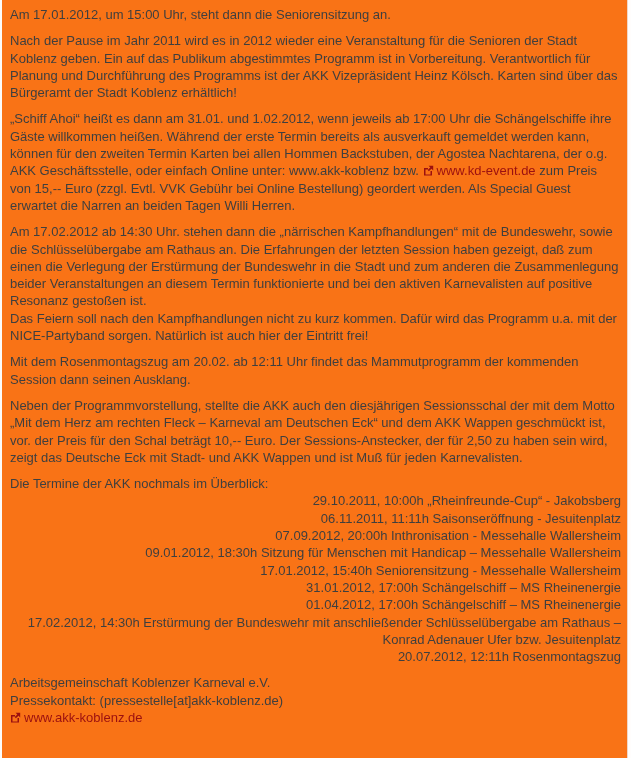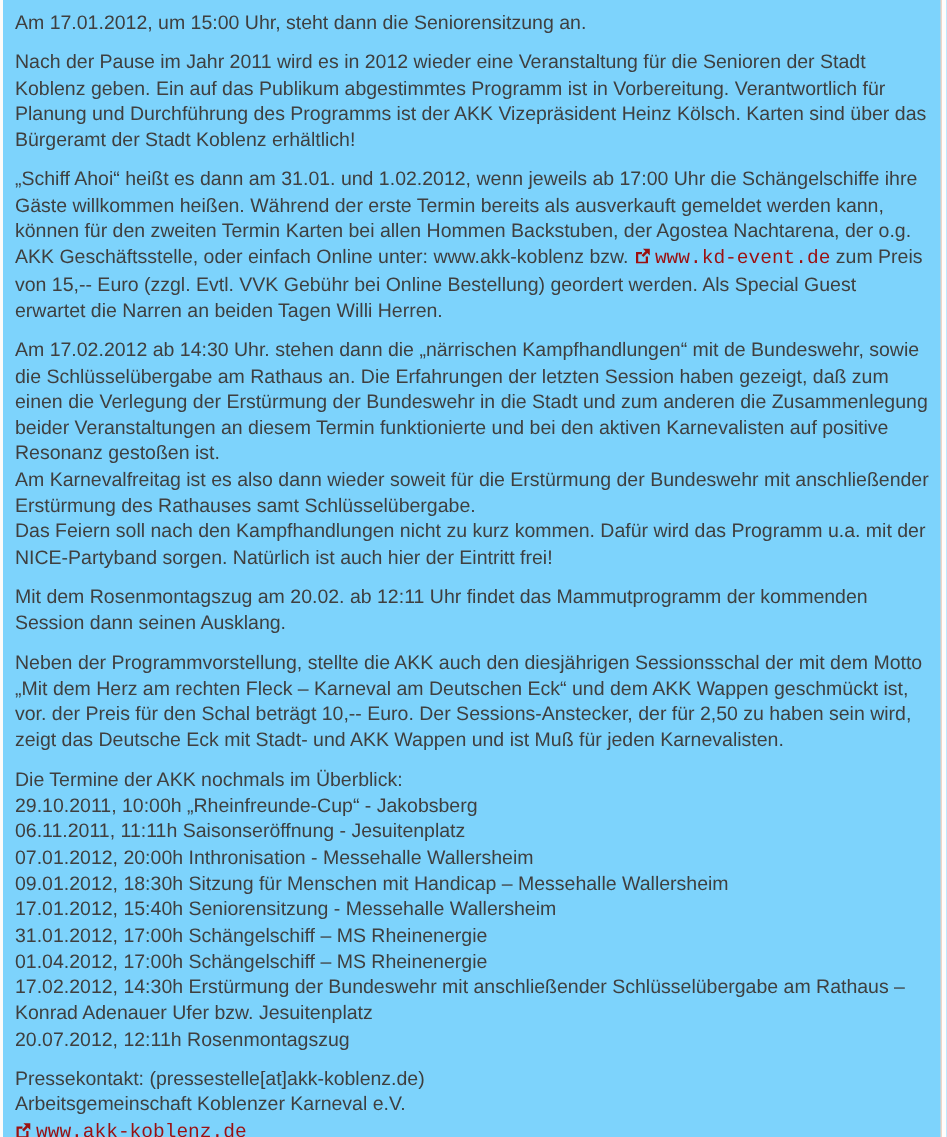--- a/index.html
+++ b/index.html
@@ -4,42 +4,41 @@
 <style>
   html,body{margin:0;padding:0;}
   body{
     width:631px;height:758px;overflow:hidden;
     background:#fffdfc;
     font-family:"Liberation Sans","DejaVu Sans",sans-serif;
   }
   .panel{
     box-sizing:border-box;
     width:628px;height:758px;
-    background:#7dd3fc;
+    background:#f97316;
     border-left:2px solid #fcfbfa;
     border-right:1px solid #f0d7c8;
     padding:6px 9px 0 8px;
     overflow:hidden;
   }
   .content{
     width:611px;
     color:#3f3f3f;
     font-size:13px;
     line-height:17.3px;
   }
   .para{margin:0 0 9px 0;}
   .para:last-child{margin-bottom:0;}
   .line{display:block;}
-  ul.schedule{list-style:none;margin:0;padding:0;}
+  ul.schedule{list-style:none;margin:0;padding:0;text-align:right;}
   a.red-link{
     color:#9b1010;
     text-decoration:none;
     cursor:pointer;
     white-space:nowrap;
-    font-family:Liberation Mono, monospace;
   }
   .ext-icon{
     display:inline-block;
     width:11px;height:11px;
     margin-right:3px;
     vertical-align:-1px;
     color:#9b1010;
   }
   .ext-icon svg{display:block;width:11px;height:11px;}
 </style>
@@ -53,46 +52,45 @@
 
     <p class="para">Nach der Pause im Jahr 2011 wird es in 2012 wieder eine Veranstaltung für die Senioren der Stadt Koblenz geben. Ein auf das Publikum abgestimmtes Programm ist in Vorbereitung. Verantwortlich für Planung und Durchführung des Programms ist der AKK Vizepräsident Heinz Kölsch. Karten sind über das Bürgeramt der Stadt Koblenz erhältlich!</p>
 
     <p class="para"><span>„Schiff Ahoi“ heißt es dann am 31.01. und 1.02.2012, wenn jeweils ab 17:00 Uhr die Schängelschiffe ihre Gäste willkommen heißen. Während der erste Termin bereits als ausverkauft gemeldet werden kann, können für den zweiten Termin Karten bei allen Hommen Backstuben, der Agostea Nachtarena, der o.g. AKK Geschäftsstelle, oder einfach Online unter: www.akk-koblenz bzw. </span><a class="red-link"><span class="ext-icon"><svg viewBox="0 0 11 11" xmlns="http://www.w3.org/2000/svg">
               <path fill="currentColor" d="M1 3h4v1.5H2.5v5h5V6H9v4.5H1z"></path>
               <path fill="currentColor" d="M5.6 0.8H10.2V5.4L8.5 3.7 5.9 6.3 4.7 5.1 7.3 2.5z"></path>
             </svg></span><span>www.kd-event.de</span></a><span> zum Preis von 15,-- Euro (zzgl. Evtl. VVK Gebühr bei Online Bestellung) geordert werden. Als Special Guest erwartet die Narren an beiden Tagen Willi Herren.</span></p>
 
     <p class="para">
       <span class="line">Am 17.02.2012 ab 14:30 Uhr. stehen dann die „närrischen Kampfhandlungen“ mit de Bundeswehr, sowie die Schlüsselübergabe am Rathaus an. Die Erfahrungen der letzten Session haben gezeigt, daß zum einen die Verlegung der Erstürmung der Bundeswehr in die Stadt und zum anderen die Zusammenlegung beider Veranstaltungen an diesem Termin funktionierte und bei den aktiven Karnevalisten auf positive Resonanz gestoßen ist.</span>
-      <span class="line">Am Karnevalfreitag ist es also dann wieder soweit für die Erstürmung der Bundeswehr mit anschließender Erstürmung des Rathauses samt Schlüsselübergabe.</span>
       <span class="line">Das Feiern soll nach den Kampfhandlungen nicht zu kurz kommen. Dafür wird das Programm u.a. mit der NICE-Partyband sorgen. Natürlich ist auch hier der Eintritt frei!</span>
     </p>
 
     <p class="para">Mit dem Rosenmontagszug am 20.02. ab 12:11 Uhr findet das Mammutprogramm der kommenden Session dann seinen Ausklang.</p>
 
     <p class="para">Neben der Programmvorstellung, stellte die AKK auch den diesjährigen Sessionsschal der mit dem Motto „Mit dem Herz am rechten Fleck – Karneval am Deutschen Eck“ und dem AKK Wappen geschmückt ist, vor. der Preis für den Schal beträgt 10,-- Euro. Der Sessions-Anstecker, der für 2,50 zu haben sein wird, zeigt das Deutsche Eck mit Stadt- und AKK Wappen und ist Muß für jeden Karnevalisten.</p>
 
     <div class="para">
       <div>Die Termine der AKK nochmals im Überblick:</div>
       <ul class="schedule">
         <li>29.10.2011, 10:00h „Rheinfreunde-Cup“ - Jakobsberg</li>
         <li>06.11.2011, 11:11h Saisonseröffnung - Jesuitenplatz</li>
-        <li>07.01.2012, 20:00h Inthronisation - Messehalle Wallersheim</li>
+        <li>07.09.2012, 20:00h Inthronisation - Messehalle Wallersheim</li>
         <li>09.01.2012, 18:30h Sitzung für Menschen mit Handicap – Messehalle Wallersheim</li>
         <li>17.01.2012, 15:40h Seniorensitzung - Messehalle Wallersheim</li>
         <li>31.01.2012, 17:00h Schängelschiff – MS Rheinenergie</li>
         <li>01.04.2012, 17:00h Schängelschiff – MS Rheinenergie</li>
         <li>17.02.2012, 14:30h Erstürmung der Bundeswehr mit anschließender Schlüsselübergabe am Rathaus – Konrad Adenauer Ufer bzw. Jesuitenplatz</li>
         <li>20.07.2012, 12:11h Rosenmontagszug</li>
       </ul>
     </div>
 
     <div class="para">
+      <div>Arbeitsgemeinschaft Koblenzer Karneval e.V.</div>
       <div>Pressekontakt: (pressestelle[at]akk-koblenz.de)</div>
-      <div>Arbeitsgemeinschaft Koblenzer Karneval e.V.</div>
       <div><a class="red-link"><span class="ext-icon"><svg viewBox="0 0 11 11" xmlns="http://www.w3.org/2000/svg">
                 <path fill="currentColor" d="M1 3h4v1.5H2.5v5h5V6H9v4.5H1z"></path>
                 <path fill="currentColor" d="M5.6 0.8H10.2V5.4L8.5 3.7 5.9 6.3 4.7 5.1 7.3 2.5z"></path>
               </svg></span><span>www.akk-koblenz.de</span></a></div>
     </div>
 
   </div>
 </div>
 
 </body></html>

